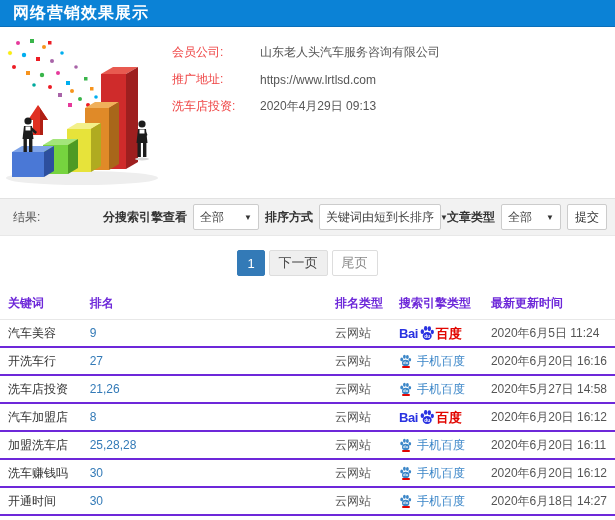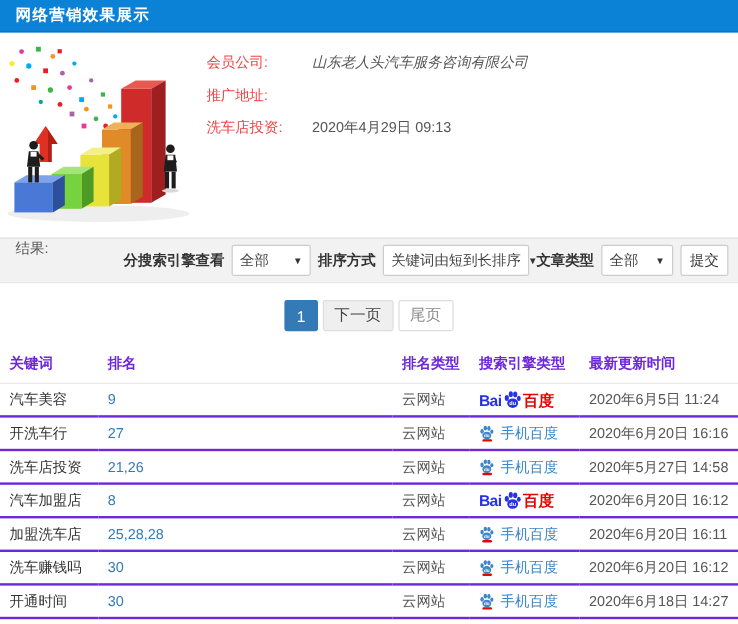--- a/index.html
+++ b/index.html
@@ -3,36 +3,36 @@
 <meta charset="utf-8">
 <style>
   * { box-sizing: border-box; margin: 0; padding: 0; }
   html, body { width: 615px; height: 520px; overflow: hidden; background: #fff;
     font-family: "Liberation Sans", "DejaVu Sans", sans-serif; }
   .page { width: 615px; height: 520px; position: relative; }
 
   
   .header { height: 27px; background: #0b82d6; border-bottom: 1px solid #0a6fba;
     display: flex; align-items: center; padding-left: 13px; }
-  .header .title { color: #fff; font-size: 13px; font-weight: bold; letter-spacing: 1px; }
+  .header .title { color: #fff; font-size: 16px; font-weight: bold; letter-spacing: 1px; }
 
   
   .info-section { display: flex; height: 167px; padding-top: 4px; }
   .illustration { width: 172px; height: 160px; flex: 0 0 172px; }
   .info-rows { padding-top: 8px; }
   .info-row { display: flex; height: 27px; align-items: center; font-size: 12px; }
   .info-row .label { width: 78px; text-align: left; color: #ef4444; }
   .info-row .value { margin-left: 10px; color: #555; }
-  a.blue-link { color: #3179b5; text-decoration: none; cursor: pointer; font-style: italic; }
+  a.blue-link { color: #3179b5; text-decoration: none; cursor: pointer; }
   .orange { color: #ff5a1e; }
   .blue-unit { color: #3b9bd4; }
 
   
   .filter-bar { height: 38px; background: #f2f2f2; border-top: 1px solid #e2e2e2;
-    border-bottom: 1px solid #e8e8e8; display: flex; 
+    border-bottom: 1px solid #e8e8e8; display: flex; align-items: center;
     padding: 0 8px 0 13px; font-size: 12px; margin-top: 4px; }
   .result-label { color: #555; }
   .filter-controls { margin-left: auto; display: flex; align-items: center; gap: 6px; }
   .flabel { font-weight: bold; color: #333; white-space: nowrap; }
   .select-box { background: #fff; border: 1px solid #ccc; height: 26px; display: flex;
     align-items: center; justify-content: space-between; padding: 0 6px; color: #444;
     cursor: pointer; border-radius: 2px; white-space: nowrap; }
   .select-box .arrow { font-size: 8px; color: #333; margin-left: 6px; }
   .sel-engine { width: 66px; }
   .sel-sort { width: 122px; }
@@ -165,20 +165,21 @@
         </g>
       </svg>
     </div>
     <div class="info-rows" id="info-rows">
         <div class="info-row">
           <span class="label">会员公司:</span>
           <a class="value blue-link">山东老人头汽车服务咨询有限公司</a>
         </div>
         <div class="info-row">
           <span class="label">推广地址:</span>
+          <a class="value blue-link">https://www.lrtlsd.com</a>
         </div>
         <div class="info-row">
           <span class="label">洗车店投资:</span>
           <span class="value">2020年4月29日 09:13</span>
         </div>
       </div>
   </div>
 
   <div class="filter-bar">
     <span class="result-label">结果:</span>

